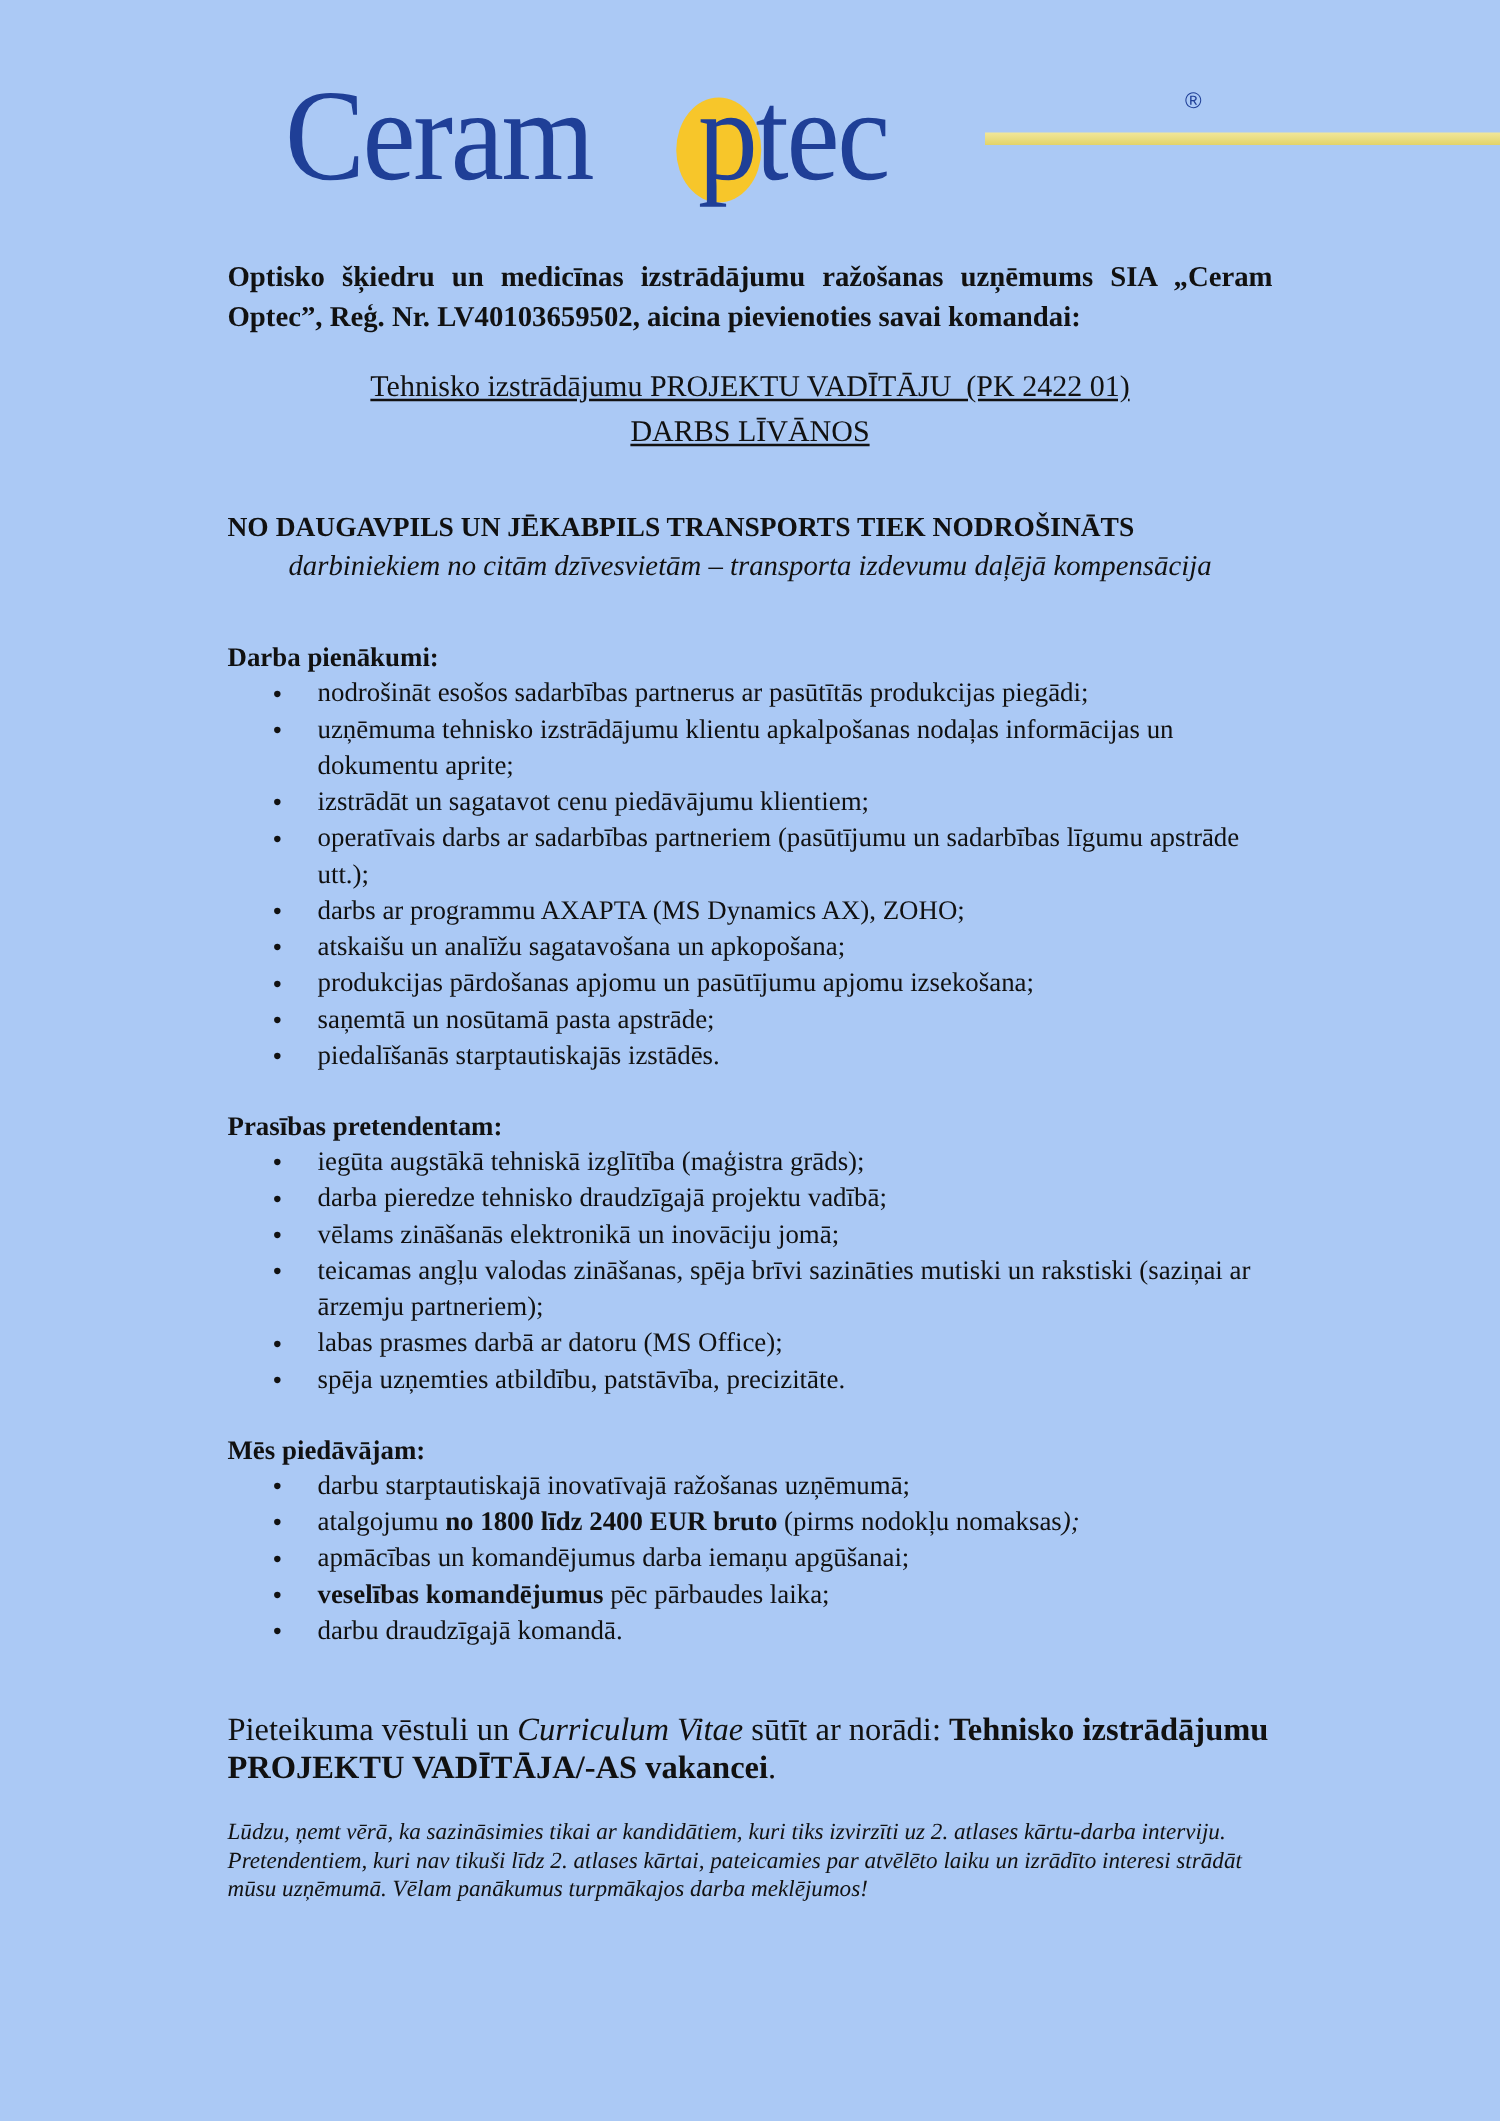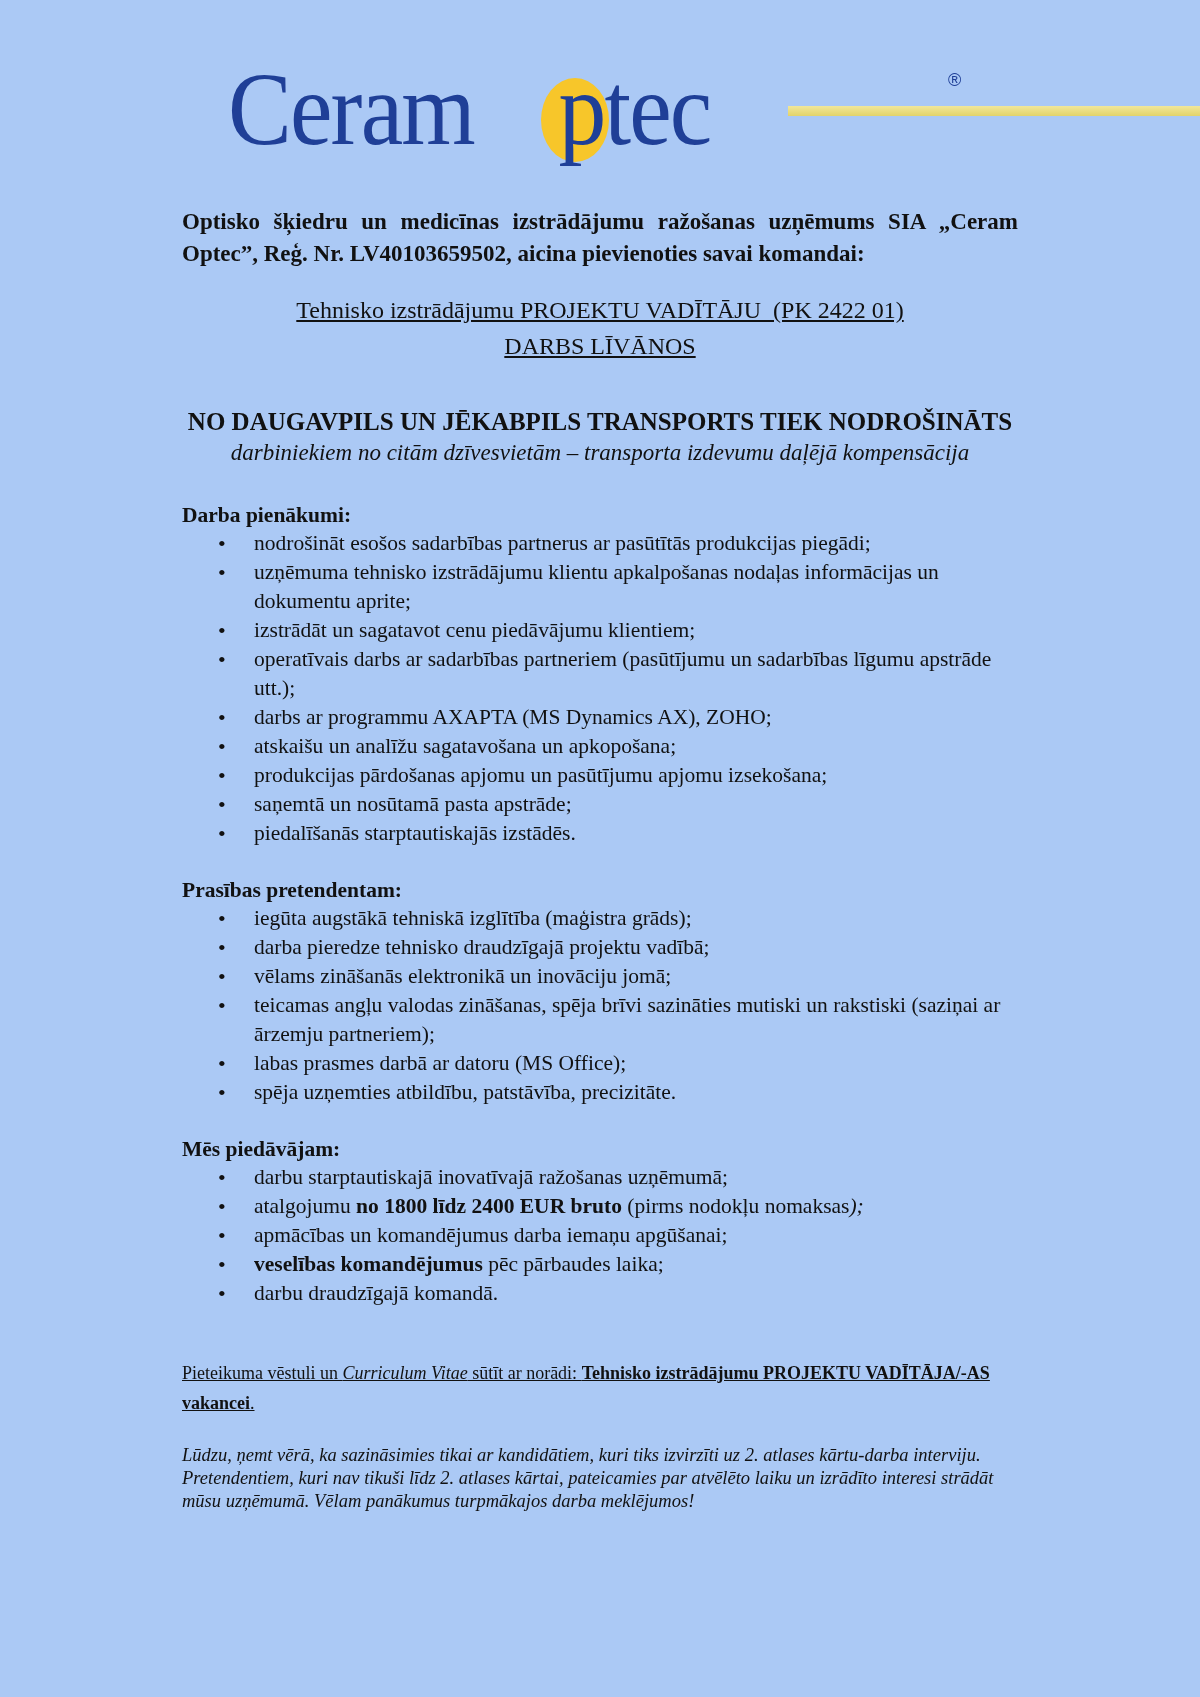--- a/index.html
+++ b/index.html
@@ -43,46 +43,46 @@
   }
   .intro {
     font-weight: bold; font-size: 23px; line-height: 32px;
     text-align: justify; margin: 0;
   }
   .title {
     text-align: center; font-size: 24px; line-height: 36px;
     text-decoration: underline; margin: 22px 0 0 0;
   }
   .transport {
-    text-align: center; font-weight: bold; font-size: 25px;
+    text-align: left; font-weight: bold; font-size: 22px;
     margin: 44px 0 0 0; line-height: 28px;
   }
   .transport-sub {
     text-align: center; font-style: italic; font-size: 23px;
     margin: 2px 0 0 0; line-height: 30px;
   }
   .section-heading {
     font-weight: bold; font-size: 21.5px; margin: 0; line-height: 28px;
   }
   ul.items {
     margin: 0; padding: 0; list-style: none;
   }
   ul.items li {
     position: relative; padding-left: 72px;
     font-size: 21.5px; line-height: 29px;
   }
   ul.items li::before {
     content: "•"; position: absolute; left: 36px; top: 0;
     font-size: 22px;
   }
-  .sec1 { margin-top: 33px; }
+  .sec1 { margin-top: 44px; }
   .sec2 { margin-top: 28px; }
   .sec3 { margin-top: 28px; }
   .apply {
-    font-size: 18px; line-height: 30px; margin: 50px 0 0 0; text-decoration: underline;
+    font-size: 26px; line-height: 30px; margin: 50px 0 0 0;
   }
   .note {
     font-style: italic; font-size: 18.5px; line-height: 23px; margin: 26px 0 0 0;
   }
 </style>
 </head>
 <body>
 
 <div class="logo">
   <div class="logo-line"></div>

